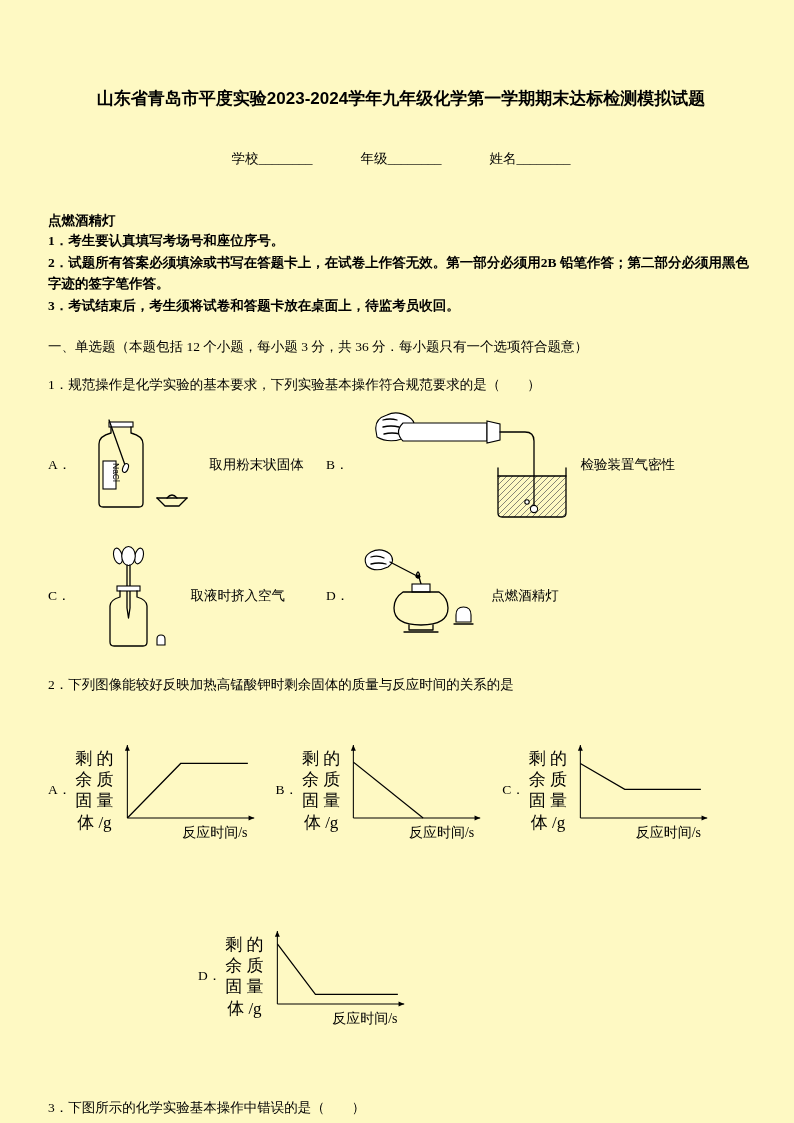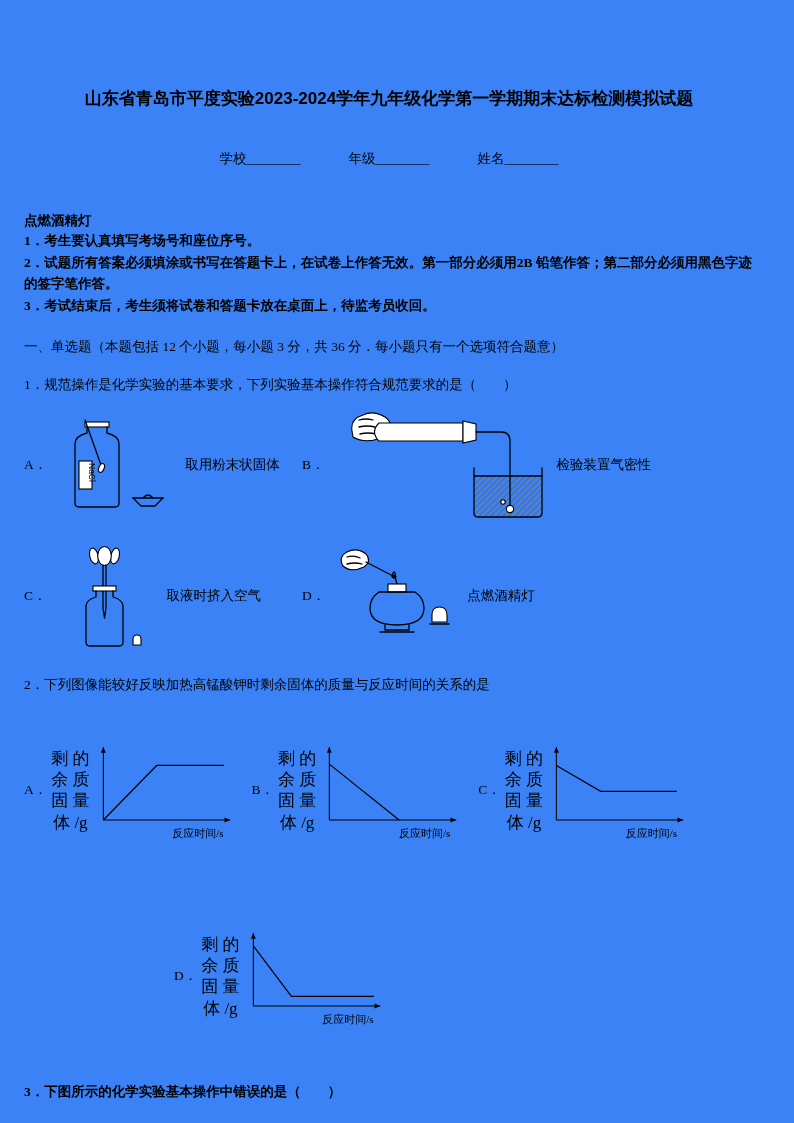--- a/index.html
+++ b/index.html
@@ -1,21 +1,21 @@
 <!DOCTYPE html>
 <html><head>
 <meta charset="utf-8">
 <style>
   * { margin:0; padding:0; box-sizing:border-box; }
   html,body { background:#fff; }
   .page {
-    width:794px; height:1123px; margin:0 auto; background:#3b82f6; color:#000;
+    width:794px; height:1123px; margin:0 auto; background:#fef9c3; color:#000;
     font-family:"Liberation Serif","DejaVu Serif",serif;
     font-size:13.5px; position:relative; overflow:hidden;
-    padding:88px 40px 0 24px;
+    padding:88px 40px 0 48px;
   }
   .title {
     text-align:center; font-family:"Liberation Sans","DejaVu Sans",sans-serif;
     font-weight:bold; font-size:17px; line-height:1.3;
   }
   .fields { display:flex; justify-content:center; gap:48px; margin-top:40px; }
   .notice-heading { margin-top:44px; font-weight:bold; }
   .notice-item { font-weight:600; line-height:1.6; }
   .section-heading { margin-top:20px; line-height:1.6; }
   .q-text { margin-top:16px; line-height:1.6; }
@@ -31,21 +31,21 @@
   .fill { fill:#000; stroke:none; }
   
   .graphs-row { display:flex; margin-top:10px; align-items:center; }
   .graph-block { display:flex; align-items:center; margin-right:18px; }
   .graph-block .opt-label { margin-right:4px; }
   .ylab { font-size:17px; line-height:1.25; text-align:center; margin-right:2px; white-space:pre; }
   .chart-wrap { display:flex; flex-direction:column; }
   .mini-chart { width:142px; height:88px; }
   .mini-chart .axis { stroke:#000; stroke-width:1.1; fill:none; }
   .mini-chart .plot { stroke:#000; stroke-width:1.3; fill:none; }
-  .xlab { font-size:11px; text-align:right; margin-top:-2px; padding-right:10px; }
+  .xlab { font-size:14px; text-align:right; margin-top:-2px; padding-right:10px; }
   .graph-d-row { margin-top:16px; margin-left:150px; }
 </style>
 </head>
 <body>
 
 <div class="page">
 
   <div class="title">山东省青岛市平度实验2023-2024学年九年级化学第一学期期末达标检测模拟试题</div>
 
   <div class="fields">
@@ -204,15 +204,15 @@
           <path class="fill" d="M146,84 l-6,-2.6 v5.2 z"></path>
           <line class="axis" x1="12" y1="84" x2="12" y2="7"></line>
           <path class="fill" d="M12,7 l-2.6,6 h5.2 z"></path>
           <polyline class="plot" points="12.0,20.6 52.2,73.9 139.3,73.9"></polyline>
         </svg>
         <div class="xlab">反应时间/s</div>
       </div>
     </div>
   </div>
 
-  <div class="q-text" style="margin-top:20px;font-weight:bold;">3．下图所示的化学实验基本操作中错误的是（　　）</div>
+  <div class="q-text" style="margin-top:36px;">3．下图所示的化学实验基本操作中错误的是（　　）</div>
 
 </div>
 
 </body></html>

